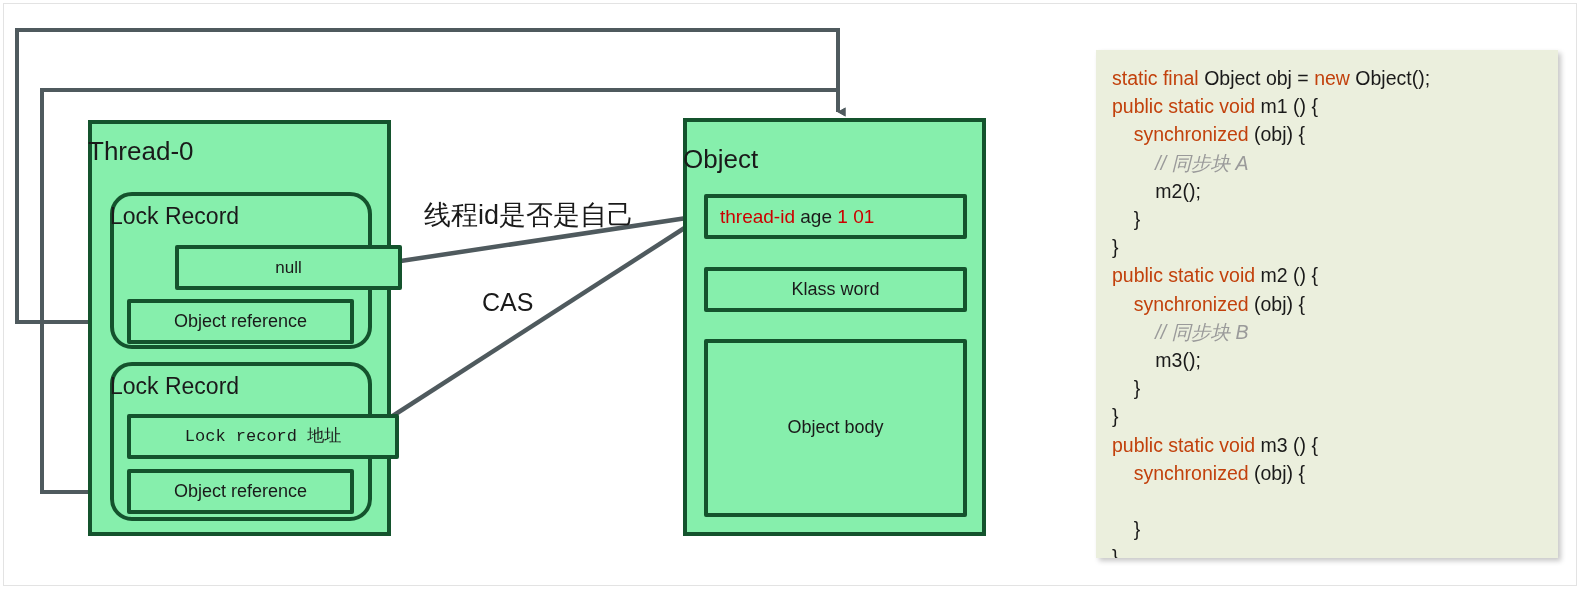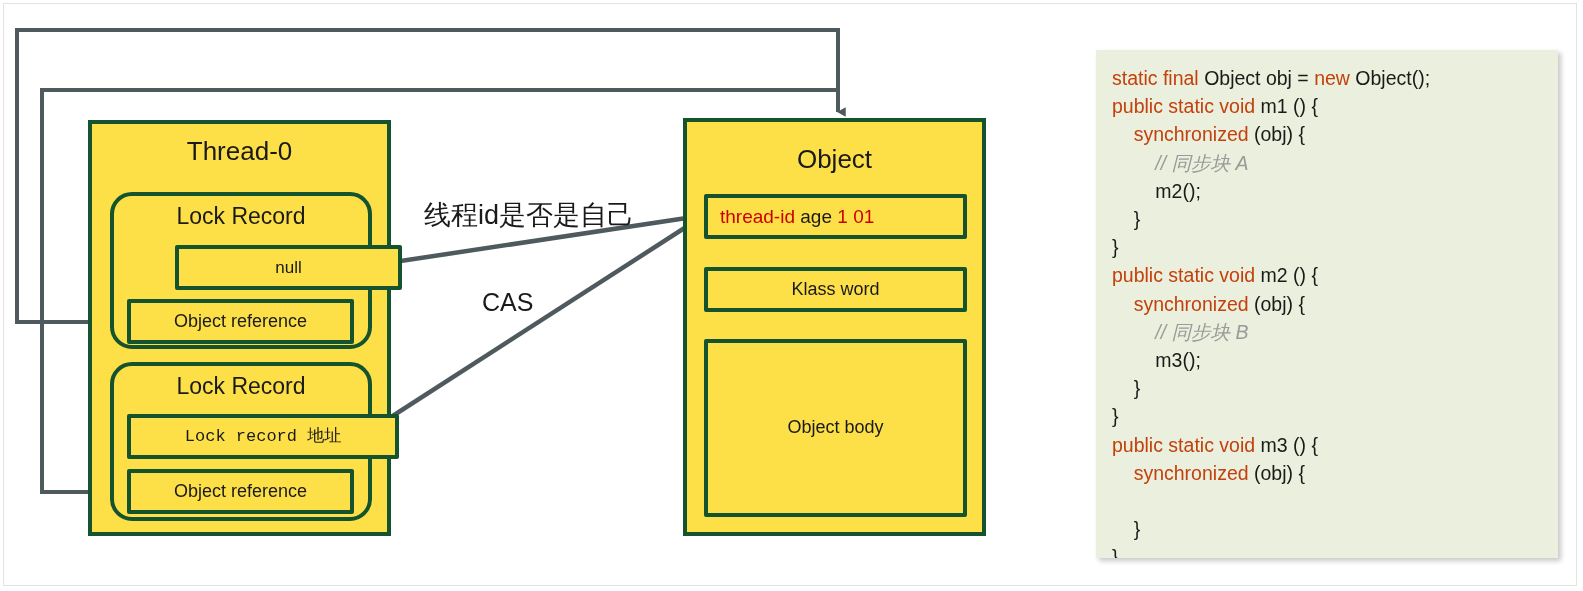--- a/index.html
+++ b/index.html
@@ -28,35 +28,34 @@
     border: 1px solid #e3e3e3;
     box-sizing: border-box;
     pointer-events: none;
   }
 
   
   .rbox {
     position: absolute;
     box-sizing: border-box;
     border: 4px solid #14532d;
-    background: #fde047;
+    background: #86efac;
     color: #1a1a1a;
   }
   .rbox.round {
     border-radius: 22px;
   }
   .rbox.cell {
     border-width: 4px;
     border-radius: 2px;
   }
   .boxtitle {
     position: absolute;
     left: 0;
     right: 0;
-    text-align: center;
     color: #1a1a1a;
   }
   .celltext {
     position: absolute;
     left: 0;
     right: 0;
     top: 50%;
     transform: translateY(-50%);
     text-align: center;
     line-height: 1.1;

